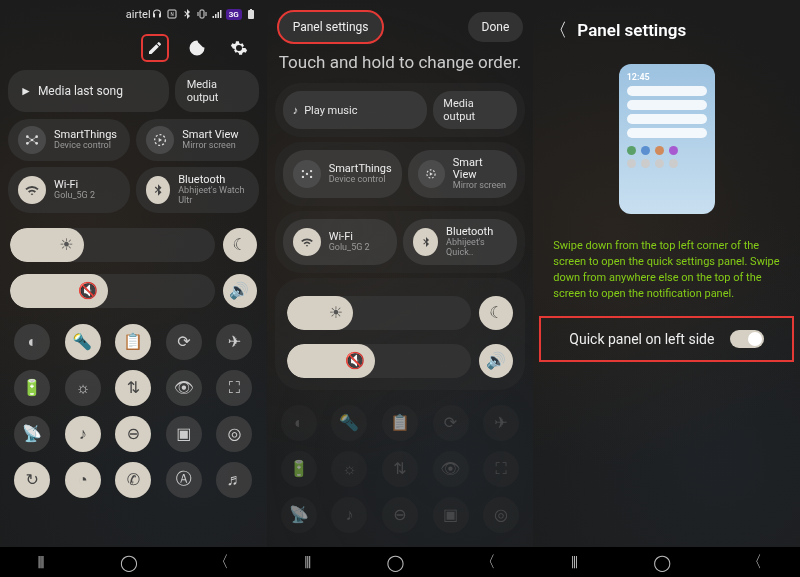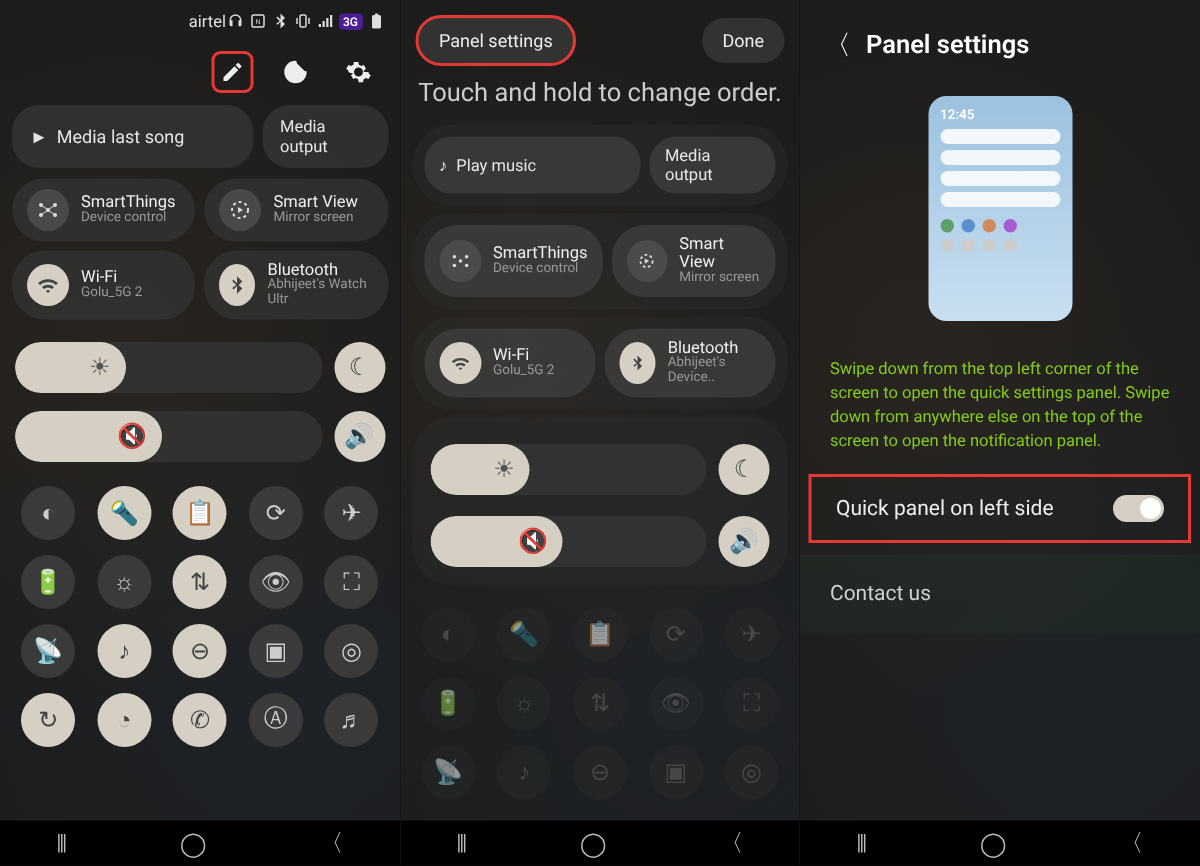--- a/index.html
+++ b/index.html
@@ -67,21 +67,21 @@
   .phone-preview { width:96px; height:150px; margin:12px auto 16px; background:linear-gradient(#9cc2e0,#c8dff0); border-radius:12px; padding:8px; position:relative; }
   .phone-preview .time { color:#fff; font-size:9px; font-weight:600; }
   .pp-line { height:10px; background:rgba(255,255,255,0.85); border-radius:5px; margin-top:4px; }
   .pp-dots { display:flex; gap:5px; margin-top:8px; }
   .pp-dot { width:9px; height:9px; border-radius:50%; }
   .radio-row { display:flex; align-items:center; gap:12px; padding:6px 20px; color:#eee; font-size:14px; }
   .radio { width:18px; height:18px; border-radius:50%; border:2px solid #888; position:relative; }
   .radio.sel { border-color:#4f9fd8; }
   .radio.sel::after { content:""; position:absolute; inset:3px; background:#4f9fd8; border-radius:50%; }
   .p3-desc { color:#84cc16; font-size:11px; line-height:1.45; padding:8px 20px 12px; }
-  .p3-toggle-row { display:flex; justify-content:space-between; align-items:center; padding:12px 16px; margin:2px 6px; }
+  .p3-toggle-row { display:flex; justify-content:space-between; align-items:center; padding:12px 28px; margin:2px 6px; }
   .switch { width:34px; height:18px; background:#d6d0c4; border-radius:10px; position:relative; }
   .switch::after { content:""; position:absolute; right:2px; top:2px; width:14px; height:14px; background:#fff; border-radius:50%; }
   .p3-contact { color:#d0d0d0; font-size:14px; padding:18px 20px; margin-top:8px; background:rgba(40,70,50,0.18); }
 
   svg { display:block; }
 </style>
 </head>
 <body>
 
 <div class="container">
@@ -319,21 +319,21 @@
             </div>
       </div>
       <div class="tile">
         <div class="circ light">
               <svg width="12" height="12" viewBox="0 0 24 24">
                 <path fill="#444" d="M12 2l6 6-4 4 4 4-6 6V13l-4 4-1.5-1.5L11 12 6.5 7.5 8 6l4 4V2z"></path>
               </svg>
             </div>
         <div class="txt">
               <span class="t1">Bluetooth</span>
-              <span class="t2">Abhijeet's Device..</span>
+              <span class="t2">Abhijeet's Quick..</span>
             </div>
       </div>
     </div>
   </div>
 
   <div class="g2-sliders">
     <div class="slider-row">
       <div class="slider-track">
             <div class="slider-fill w30">
               <span class="knob-icon">☀</span>
@@ -407,23 +407,20 @@
   </div>
 
 
   <div class="p3-desc">Swipe down from the top left corner of the screen to open the quick settings panel. Swipe down from anywhere else on the top of the screen to open the notification panel.</div>
 
   <div class="p3-toggle-row red-box-lg">
     <span style="color:#eee; font-size:14px">Quick panel on left side</span>
     <div class="switch"></div>
   </div>
 
-  <div class="p3-contact">
-    <span>Contact us</span>
-  </div>
 
   <div class="navbar">
     <span>⦀</span>
     <span>◯</span>
     <span>〈</span>
   </div>
 </div>
 
 </div>
 

